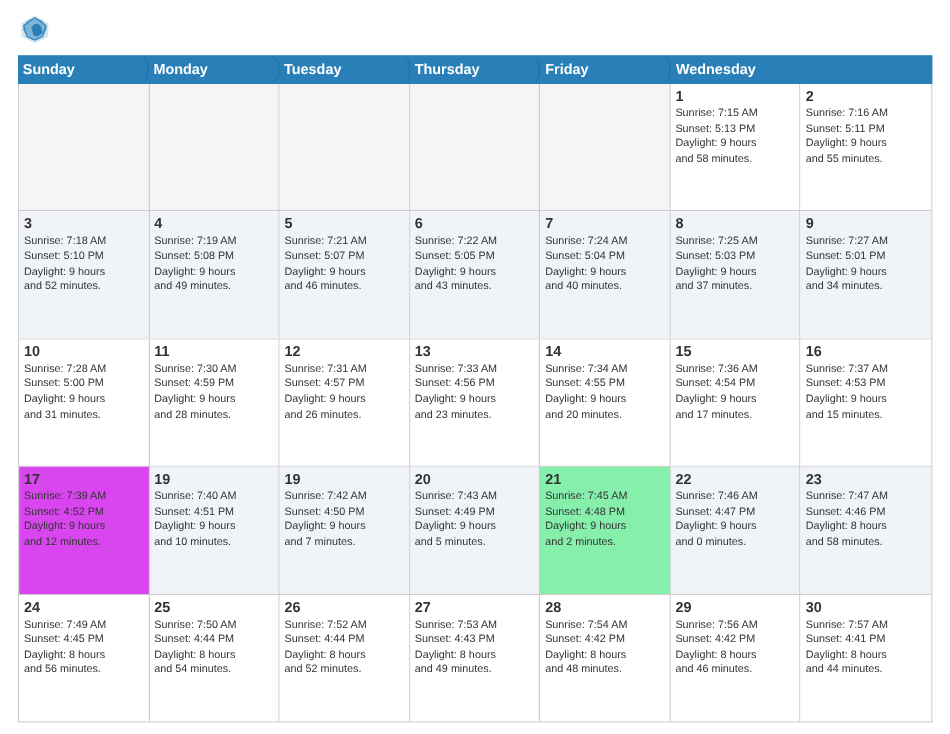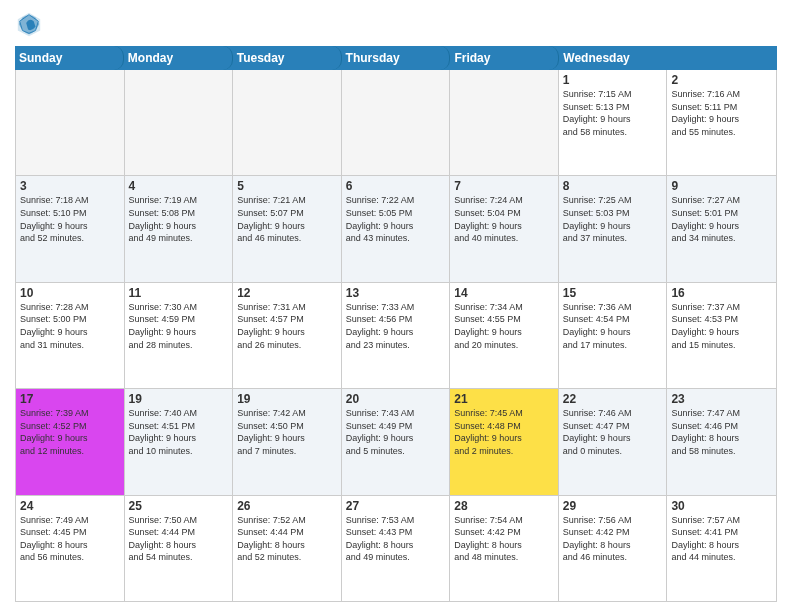--- a/index.html
+++ b/index.html
@@ -234,21 +234,21 @@
             <div class="cell-detail">Sunrise: 7:40 AM<br>Sunset: 4:51 PM<br>Daylight: 9 hours<br>and 10 minutes.</div>
           </div>
           <div class="cal-cell alt-row" style="background: rgb(240, 244, 248);">
             <div class="day-number">19</div>
             <div class="cell-detail">Sunrise: 7:42 AM<br>Sunset: 4:50 PM<br>Daylight: 9 hours<br>and 7 minutes.</div>
           </div>
           <div class="cal-cell alt-row" style="background: rgb(240, 244, 248);">
             <div class="day-number">20</div>
             <div class="cell-detail">Sunrise: 7:43 AM<br>Sunset: 4:49 PM<br>Daylight: 9 hours<br>and 5 minutes.</div>
           </div>
-          <div class="cal-cell alt-row" style="background: #fde047;">
+          <div class="cal-cell alt-row" style="background: #86efac;">
             <div class="day-number">21</div>
             <div class="cell-detail">Sunrise: 7:45 AM<br>Sunset: 4:48 PM<br>Daylight: 9 hours<br>and 2 minutes.</div>
           </div>
           <div class="cal-cell alt-row" style="background: rgb(240, 244, 248);">
             <div class="day-number">22</div>
             <div class="cell-detail">Sunrise: 7:46 AM<br>Sunset: 4:47 PM<br>Daylight: 9 hours<br>and 0 minutes.</div>
           </div>
           <div class="cal-cell alt-row" style="background: rgb(240, 244, 248);">
             <div class="day-number">23</div>
             <div class="cell-detail">Sunrise: 7:47 AM<br>Sunset: 4:46 PM<br>Daylight: 8 hours<br>and 58 minutes.</div>

